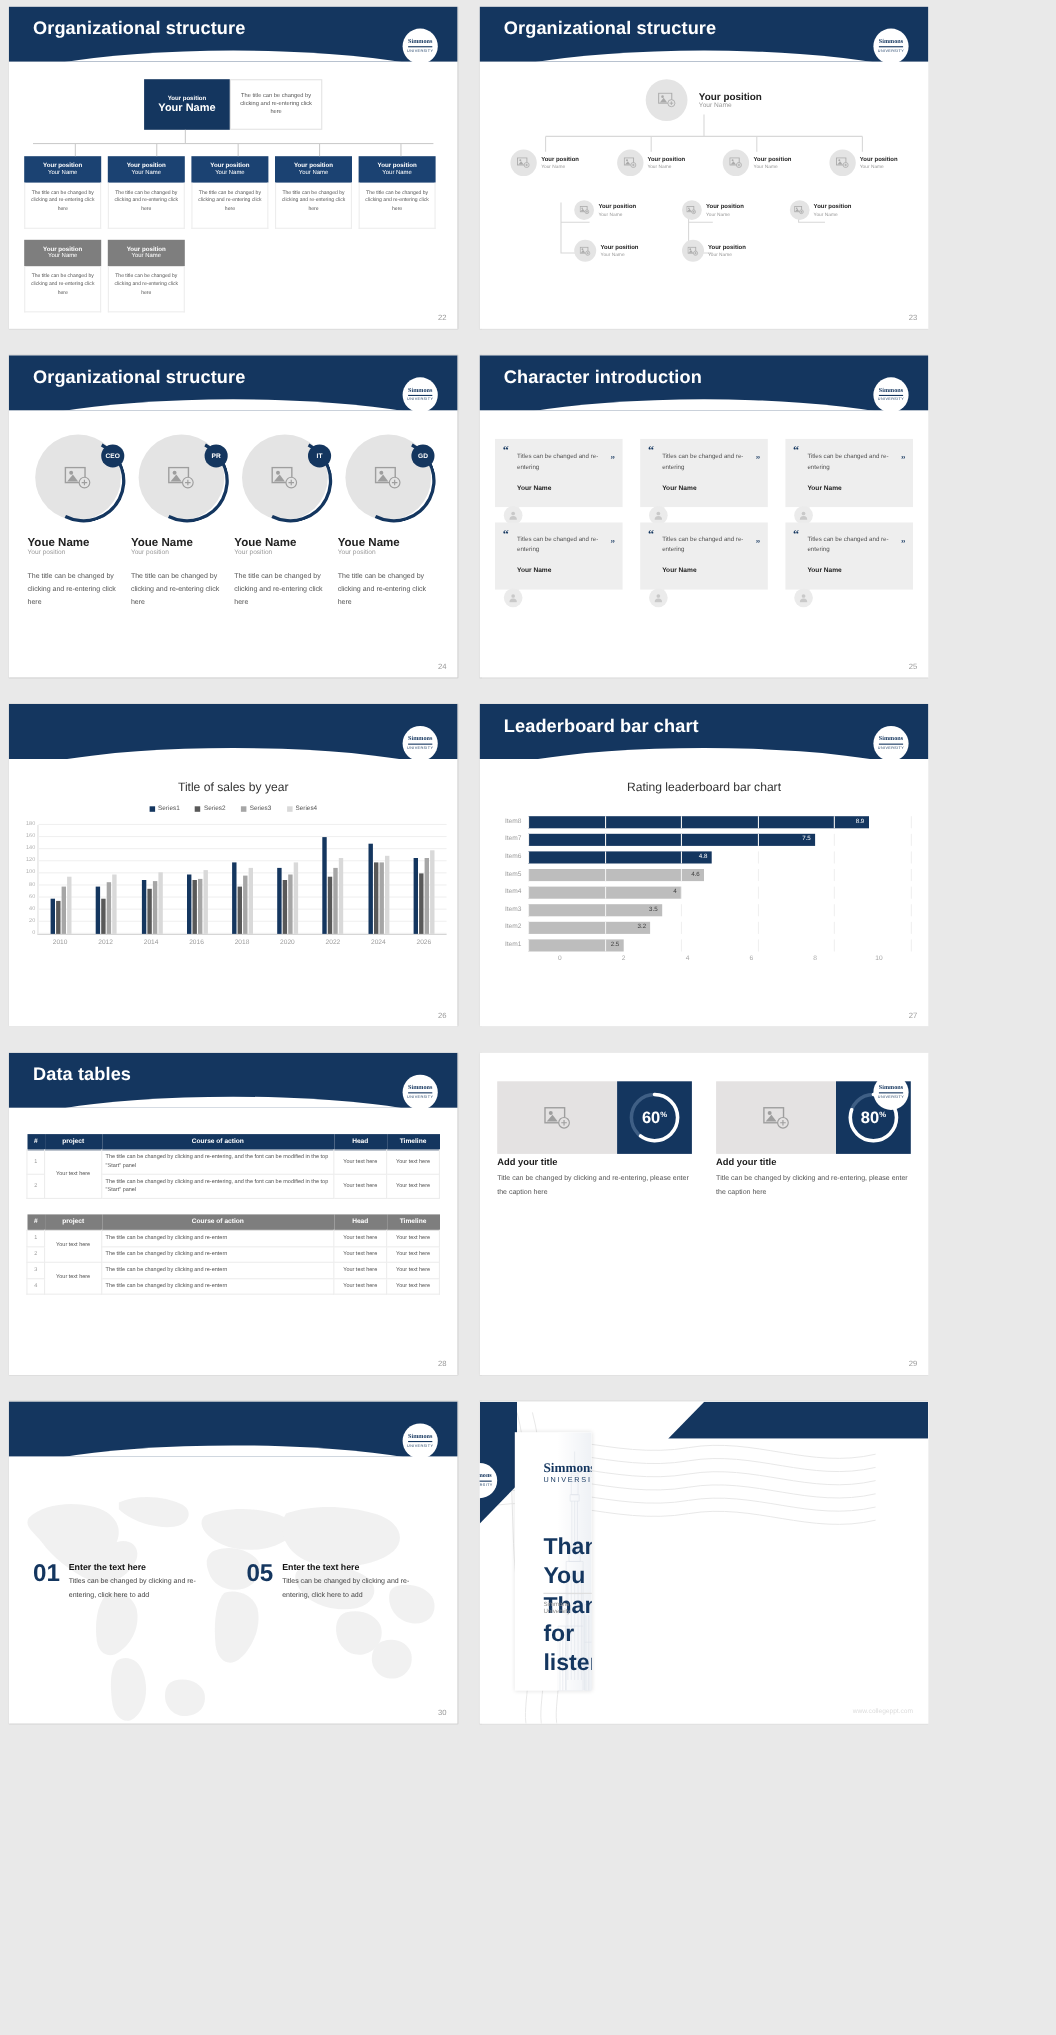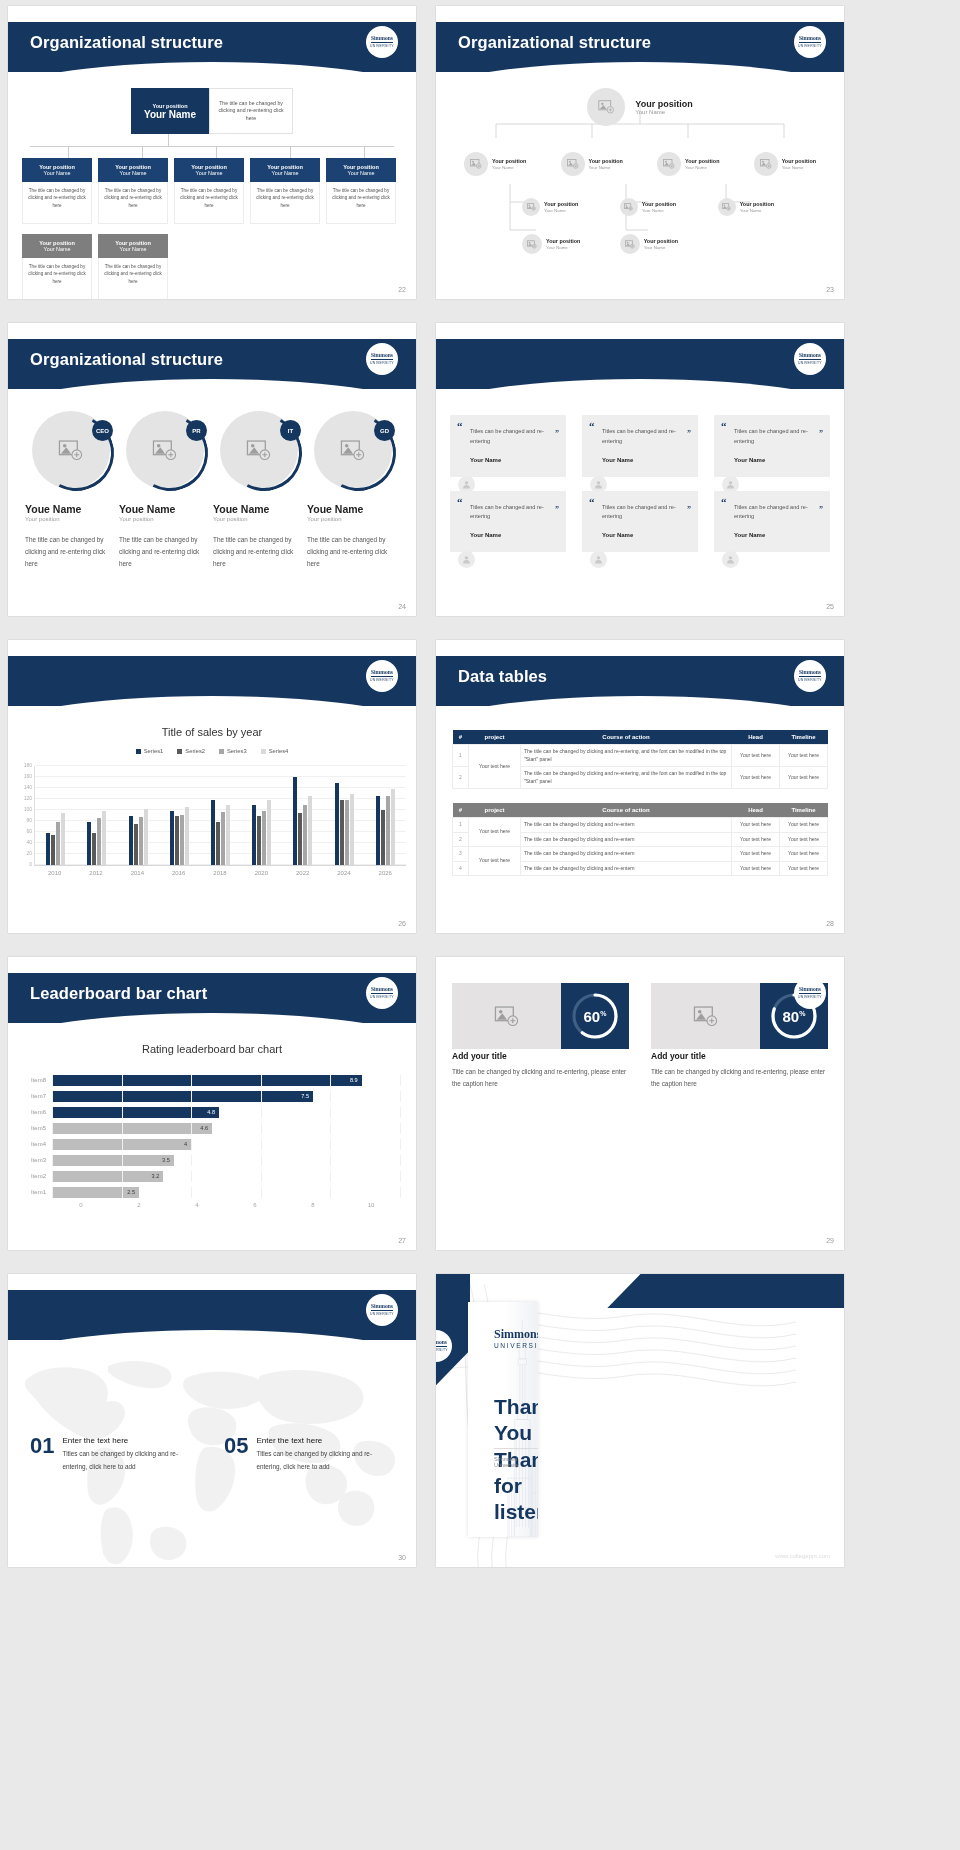--- a/index.html
+++ b/index.html
@@ -20,21 +20,20 @@
   .slide {
     position:relative;
     background:#fff;
     overflow:hidden;
     box-shadow:0 0 1px rgba(0,0,0,.25);
   }
   
   .hdr {
     position:relative; height:50px; background:#14365f;
     overflow:hidden;
-    margin-top:16px;
   }
   .hdr .curve {
     position:absolute; left:-6%; bottom:-30px; width:112%; height:40px;
     background:#fff; border-radius:50%/100% 100% 0 0;
   }
   .hdr h1 {
     position:relative; z-index:2;
     color:#fff; font-size:16.5px; font-weight:bold;
     padding:11px 0 0 22px; letter-spacing:.1px;
   }
@@ -163,21 +162,21 @@
   .dcchart .num { color:#fff; font-size:15px; font-weight:bold; position:relative; z-index:2;}
   .dcchart .num sup { font-size:7px; }
   .dccol h4 { font-size:8.5px; font-weight:bold; color:#1a1a1a; margin-top:2px; }
   .dccol p { font-size:6.4px; color:#555; line-height:1.8; margin-top:5px; }
 
   
   .map { position:absolute; left:0; right:0; top:58px; bottom:0; opacity:.55;}
   .gbrow { position:relative; display:flex; gap:24px; padding:0 22px; margin-top:96px; }
   .gbitem { display:flex; gap:8px; }
   .gbnum { font-size:22px; font-weight:bold; color:#14365f; line-height:.95;}
-  .gbitem h4 { font-size:8px; font-weight:normal; color:#111; }
+  .gbitem h4 { font-size:8px; font-weight:bold; color:#111; }
   .gbitem p { font-size:6.4px; color:#444; line-height:2.05; margin-top:2px;}
 
   
   .ty { position:relative; width:100%; height:100%; background:#fff; overflow:hidden; }
   .ty .navy-band { position:absolute; right:0; top:0; width:58%; height:34px; background:#14365f;
       clip-path:polygon(14% 0,100% 0,100% 100%,0 100%); }
   .ty .leftnavy { position:absolute; left:0; top:0; width:34px; height:100%; background:#14365f;
       clip-path:polygon(0 0,100% 0,100% 26%,0 38%); }
   .ty .lines { position:absolute; left:0; top:0; width:100%; height:100%; }
   .ty .card { position:absolute; left:32px; right:10px; top:28px; bottom:30px; background:#fff;
@@ -541,20 +540,21 @@
           <div class="pos">Your position</div>
           <div class="dsc">The title can be changed by clicking and re-entering click here</div>
         </div>
       </div>
     </div>
     <div class="pg">24</div>
   </div>
 
   <div class="slide">
     <div class="hdr">
+      <h1>Character introduction</h1>
       <div class="curve"></div>
     </div>
     <div class="logo">
       <div class="l1">Simmons</div>
       <div class="l2">UNIVERSITY</div>
     </div>
     <div class="body">
       <div class="s25grid">
         <div class="quote">
           <div class="qm l">“</div>
@@ -759,20 +759,139 @@
         <div>2012</div>
         <div>2014</div>
         <div>2016</div>
         <div>2018</div>
         <div>2020</div>
         <div>2022</div>
         <div>2024</div>
         <div>2026</div>
       </div>
     <div class="pg">26</div>
+  </div>
+
+  <div class="slide">
+    <div class="hdr">
+      <h1>Leaderboard bar chart</h1>
+      <div class="curve"></div>
+    </div>
+    <div class="logo">
+      <div class="l1">Simmons</div>
+      <div class="l2">UNIVERSITY</div>
+    </div>
+    <div class="cht-title">Rating leaderboard bar chart</div>
+    <div class="lb" id="lb27">
+        <div class="lbrow">
+          <div class="lblbl">Item8</div>
+          <div class="lbtrack">
+            <div class="vgrid" style="left: 0%;"></div>
+            <div class="vgrid" style="left: 20%;"></div>
+            <div class="vgrid" style="left: 40%;"></div>
+            <div class="vgrid" style="left: 60%;"></div>
+            <div class="vgrid" style="left: 80%;"></div>
+            <div class="vgrid" style="left: 100%;"></div>
+            <div class="lbbar navy" style="width: 89%;">8.9</div>
+          </div>
+        </div>
+        <div class="lbrow">
+          <div class="lblbl">Item7</div>
+          <div class="lbtrack">
+            <div class="vgrid" style="left: 0%;"></div>
+            <div class="vgrid" style="left: 20%;"></div>
+            <div class="vgrid" style="left: 40%;"></div>
+            <div class="vgrid" style="left: 60%;"></div>
+            <div class="vgrid" style="left: 80%;"></div>
+            <div class="vgrid" style="left: 100%;"></div>
+            <div class="lbbar navy" style="width: 75%;">7.5</div>
+          </div>
+        </div>
+        <div class="lbrow">
+          <div class="lblbl">Item6</div>
+          <div class="lbtrack">
+            <div class="vgrid" style="left: 0%;"></div>
+            <div class="vgrid" style="left: 20%;"></div>
+            <div class="vgrid" style="left: 40%;"></div>
+            <div class="vgrid" style="left: 60%;"></div>
+            <div class="vgrid" style="left: 80%;"></div>
+            <div class="vgrid" style="left: 100%;"></div>
+            <div class="lbbar navy" style="width: 48%;">4.8</div>
+          </div>
+        </div>
+        <div class="lbrow">
+          <div class="lblbl">Item5</div>
+          <div class="lbtrack">
+            <div class="vgrid" style="left: 0%;"></div>
+            <div class="vgrid" style="left: 20%;"></div>
+            <div class="vgrid" style="left: 40%;"></div>
+            <div class="vgrid" style="left: 60%;"></div>
+            <div class="vgrid" style="left: 80%;"></div>
+            <div class="vgrid" style="left: 100%;"></div>
+            <div class="lbbar gray" style="width: 46%;">4.6</div>
+          </div>
+        </div>
+        <div class="lbrow">
+          <div class="lblbl">Item4</div>
+          <div class="lbtrack">
+            <div class="vgrid" style="left: 0%;"></div>
+            <div class="vgrid" style="left: 20%;"></div>
+            <div class="vgrid" style="left: 40%;"></div>
+            <div class="vgrid" style="left: 60%;"></div>
+            <div class="vgrid" style="left: 80%;"></div>
+            <div class="vgrid" style="left: 100%;"></div>
+            <div class="lbbar gray" style="width: 40%;">4</div>
+          </div>
+        </div>
+        <div class="lbrow">
+          <div class="lblbl">Item3</div>
+          <div class="lbtrack">
+            <div class="vgrid" style="left: 0%;"></div>
+            <div class="vgrid" style="left: 20%;"></div>
+            <div class="vgrid" style="left: 40%;"></div>
+            <div class="vgrid" style="left: 60%;"></div>
+            <div class="vgrid" style="left: 80%;"></div>
+            <div class="vgrid" style="left: 100%;"></div>
+            <div class="lbbar gray" style="width: 35%;">3.5</div>
+          </div>
+        </div>
+        <div class="lbrow">
+          <div class="lblbl">Item2</div>
+          <div class="lbtrack">
+            <div class="vgrid" style="left: 0%;"></div>
+            <div class="vgrid" style="left: 20%;"></div>
+            <div class="vgrid" style="left: 40%;"></div>
+            <div class="vgrid" style="left: 60%;"></div>
+            <div class="vgrid" style="left: 80%;"></div>
+            <div class="vgrid" style="left: 100%;"></div>
+            <div class="lbbar gray" style="width: 32%;">3.2</div>
+          </div>
+        </div>
+        <div class="lbrow">
+          <div class="lblbl">Item1</div>
+          <div class="lbtrack">
+            <div class="vgrid" style="left: 0%;"></div>
+            <div class="vgrid" style="left: 20%;"></div>
+            <div class="vgrid" style="left: 40%;"></div>
+            <div class="vgrid" style="left: 60%;"></div>
+            <div class="vgrid" style="left: 80%;"></div>
+            <div class="vgrid" style="left: 100%;"></div>
+            <div class="lbbar gray" style="width: 25%;">2.5</div>
+          </div>
+        </div>
+      </div>
+    <div class="lbaxis" id="lbx27">
+        <div>0</div>
+        <div>2</div>
+        <div>4</div>
+        <div>6</div>
+        <div>8</div>
+        <div>10</div>
+      </div>
+    <div class="pg">27</div>
   </div>
 
   <div class="slide">
     <div class="hdr">
       <h1>Data tables</h1>
       <div class="curve"></div>
     </div>
     <div class="logo">
       <div class="l1">Simmons</div>
       <div class="l2">UNIVERSITY</div>
@@ -841,139 +960,20 @@
               <td style="width: 48px;">Your text here</td>
               <td style="width: 48px;">Your text here</td>
             </tr>
           </tbody>
         </table>
     </div>
     <div class="pg">28</div>
   </div>
 
   <div class="slide">
-    <div class="hdr">
-      <h1>Leaderboard bar chart</h1>
-      <div class="curve"></div>
-    </div>
-    <div class="logo">
-      <div class="l1">Simmons</div>
-      <div class="l2">UNIVERSITY</div>
-    </div>
-    <div class="cht-title">Rating leaderboard bar chart</div>
-    <div class="lb" id="lb27">
-        <div class="lbrow">
-          <div class="lblbl">Item8</div>
-          <div class="lbtrack">
-            <div class="vgrid" style="left: 0%;"></div>
-            <div class="vgrid" style="left: 20%;"></div>
-            <div class="vgrid" style="left: 40%;"></div>
-            <div class="vgrid" style="left: 60%;"></div>
-            <div class="vgrid" style="left: 80%;"></div>
-            <div class="vgrid" style="left: 100%;"></div>
-            <div class="lbbar navy" style="width: 89%;">8.9</div>
-          </div>
-        </div>
-        <div class="lbrow">
-          <div class="lblbl">Item7</div>
-          <div class="lbtrack">
-            <div class="vgrid" style="left: 0%;"></div>
-            <div class="vgrid" style="left: 20%;"></div>
-            <div class="vgrid" style="left: 40%;"></div>
-            <div class="vgrid" style="left: 60%;"></div>
-            <div class="vgrid" style="left: 80%;"></div>
-            <div class="vgrid" style="left: 100%;"></div>
-            <div class="lbbar navy" style="width: 75%;">7.5</div>
-          </div>
-        </div>
-        <div class="lbrow">
-          <div class="lblbl">Item6</div>
-          <div class="lbtrack">
-            <div class="vgrid" style="left: 0%;"></div>
-            <div class="vgrid" style="left: 20%;"></div>
-            <div class="vgrid" style="left: 40%;"></div>
-            <div class="vgrid" style="left: 60%;"></div>
-            <div class="vgrid" style="left: 80%;"></div>
-            <div class="vgrid" style="left: 100%;"></div>
-            <div class="lbbar navy" style="width: 48%;">4.8</div>
-          </div>
-        </div>
-        <div class="lbrow">
-          <div class="lblbl">Item5</div>
-          <div class="lbtrack">
-            <div class="vgrid" style="left: 0%;"></div>
-            <div class="vgrid" style="left: 20%;"></div>
-            <div class="vgrid" style="left: 40%;"></div>
-            <div class="vgrid" style="left: 60%;"></div>
-            <div class="vgrid" style="left: 80%;"></div>
-            <div class="vgrid" style="left: 100%;"></div>
-            <div class="lbbar gray" style="width: 46%;">4.6</div>
-          </div>
-        </div>
-        <div class="lbrow">
-          <div class="lblbl">Item4</div>
-          <div class="lbtrack">
-            <div class="vgrid" style="left: 0%;"></div>
-            <div class="vgrid" style="left: 20%;"></div>
-            <div class="vgrid" style="left: 40%;"></div>
-            <div class="vgrid" style="left: 60%;"></div>
-            <div class="vgrid" style="left: 80%;"></div>
-            <div class="vgrid" style="left: 100%;"></div>
-            <div class="lbbar gray" style="width: 40%;">4</div>
-          </div>
-        </div>
-        <div class="lbrow">
-          <div class="lblbl">Item3</div>
-          <div class="lbtrack">
-            <div class="vgrid" style="left: 0%;"></div>
-            <div class="vgrid" style="left: 20%;"></div>
-            <div class="vgrid" style="left: 40%;"></div>
-            <div class="vgrid" style="left: 60%;"></div>
-            <div class="vgrid" style="left: 80%;"></div>
-            <div class="vgrid" style="left: 100%;"></div>
-            <div class="lbbar gray" style="width: 35%;">3.5</div>
-          </div>
-        </div>
-        <div class="lbrow">
-          <div class="lblbl">Item2</div>
-          <div class="lbtrack">
-            <div class="vgrid" style="left: 0%;"></div>
-            <div class="vgrid" style="left: 20%;"></div>
-            <div class="vgrid" style="left: 40%;"></div>
-            <div class="vgrid" style="left: 60%;"></div>
-            <div class="vgrid" style="left: 80%;"></div>
-            <div class="vgrid" style="left: 100%;"></div>
-            <div class="lbbar gray" style="width: 32%;">3.2</div>
-          </div>
-        </div>
-        <div class="lbrow">
-          <div class="lblbl">Item1</div>
-          <div class="lbtrack">
-            <div class="vgrid" style="left: 0%;"></div>
-            <div class="vgrid" style="left: 20%;"></div>
-            <div class="vgrid" style="left: 40%;"></div>
-            <div class="vgrid" style="left: 60%;"></div>
-            <div class="vgrid" style="left: 80%;"></div>
-            <div class="vgrid" style="left: 100%;"></div>
-            <div class="lbbar gray" style="width: 25%;">2.5</div>
-          </div>
-        </div>
-      </div>
-    <div class="lbaxis" id="lbx27">
-        <div>0</div>
-        <div>2</div>
-        <div>4</div>
-        <div>6</div>
-        <div>8</div>
-        <div>10</div>
-      </div>
-    <div class="pg">27</div>
-  </div>
-
-  <div class="slide">
     <div class="logo">
       <div class="l1">Simmons</div>
       <div class="l2">UNIVERSITY</div>
     </div>
     <div class="dcrow">
       <div class="dccol">
         <div class="dcpanel">
           <div class="dcimg">
             <svg width="26" height="21" viewBox="0 0 24 20">
                 <rect x="1" y="1" width="17" height="13" fill="none" stroke="#9e9e9e" stroke-width="1.2"></rect>

